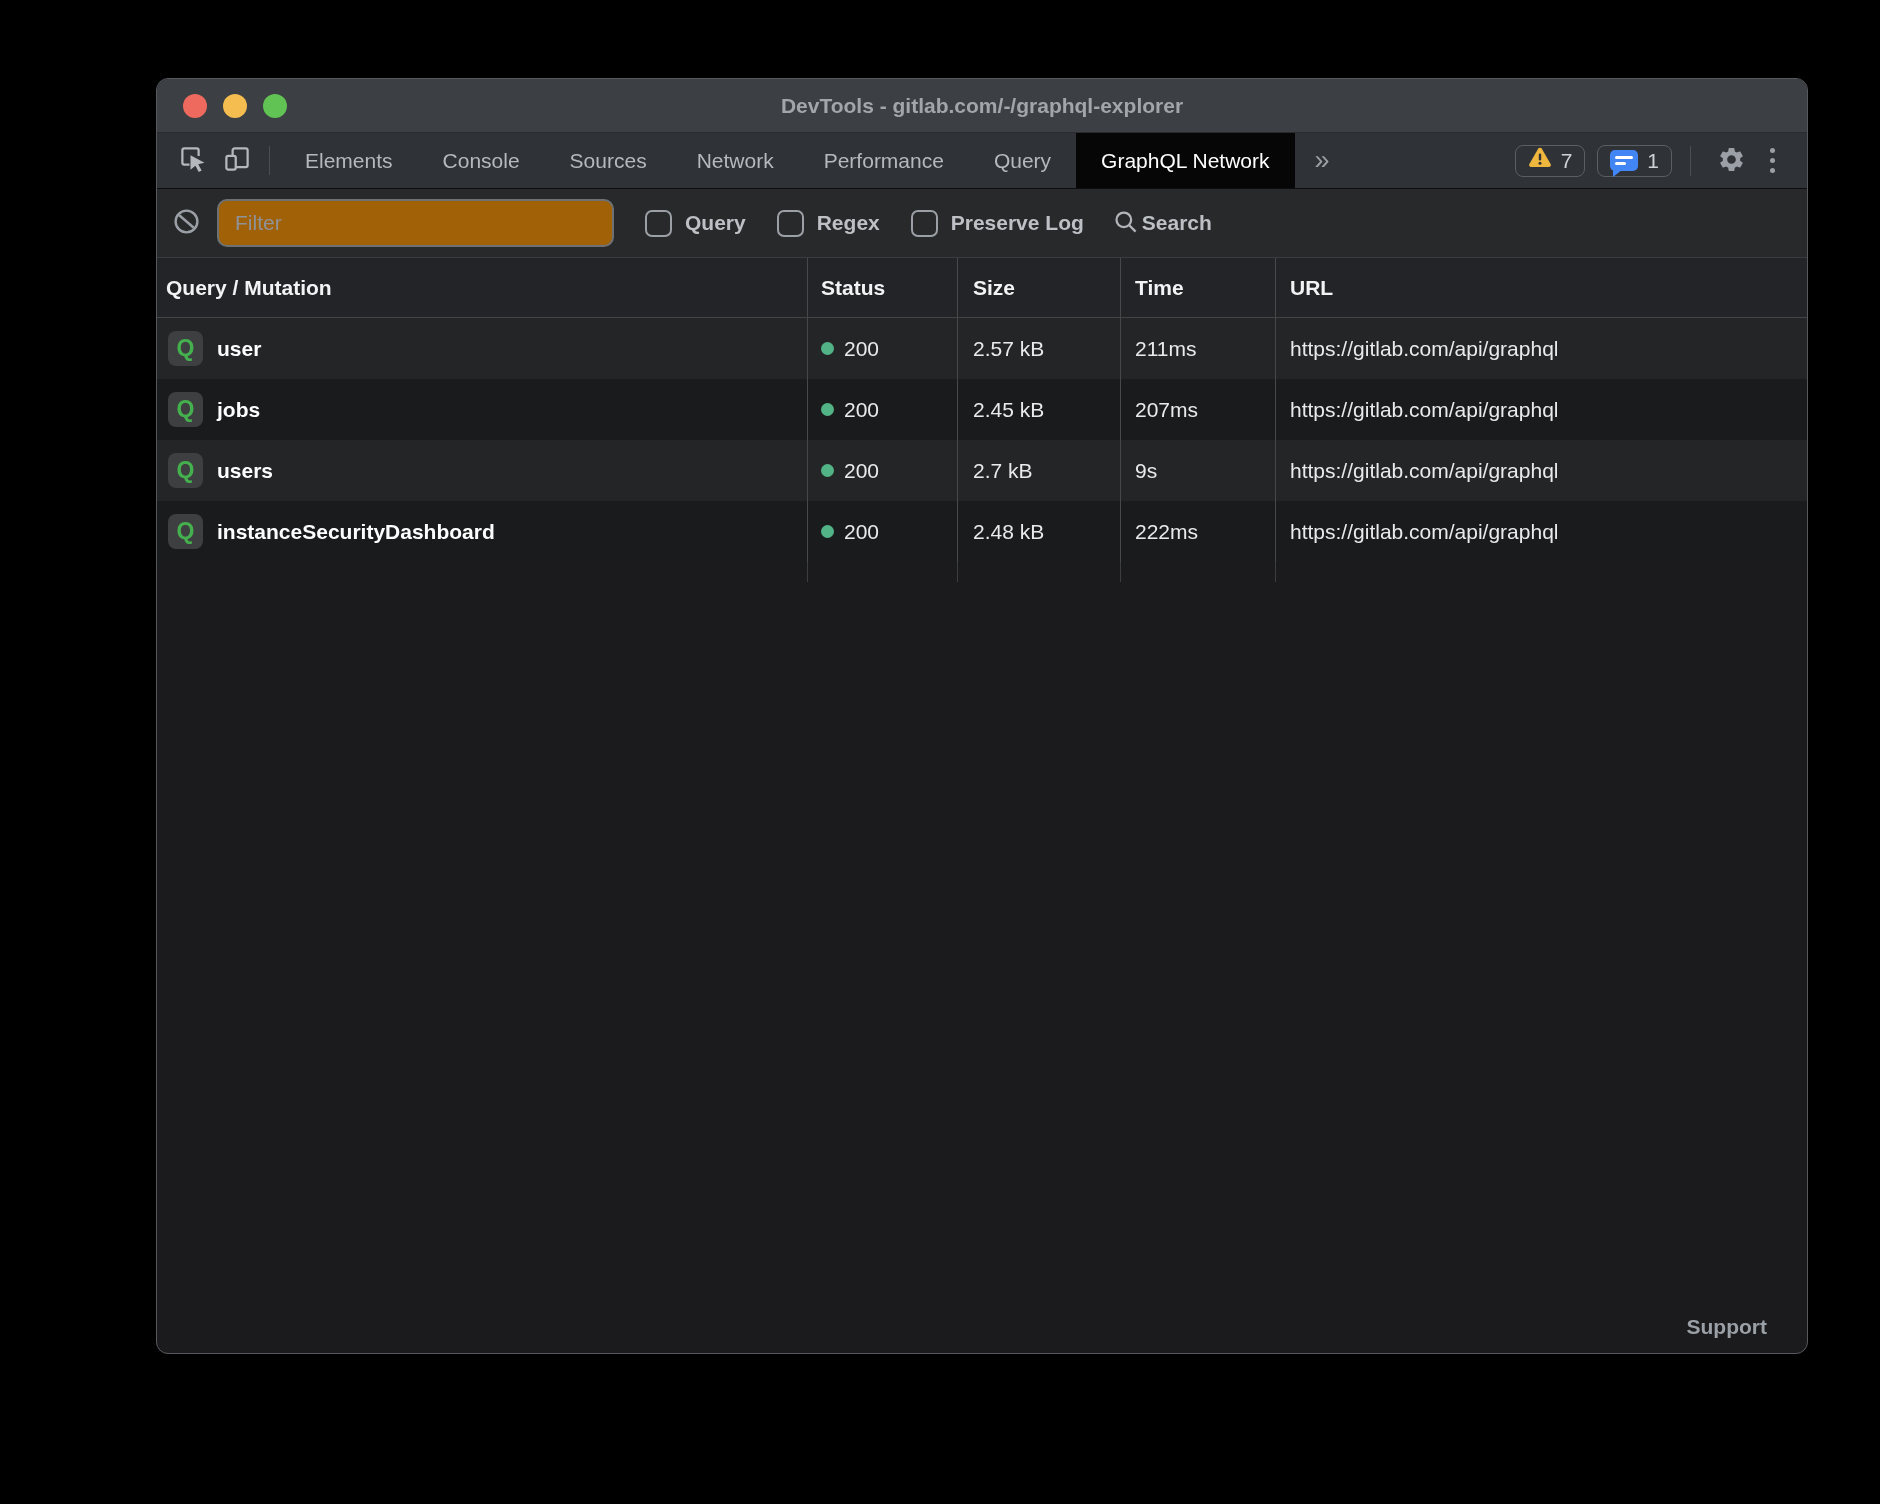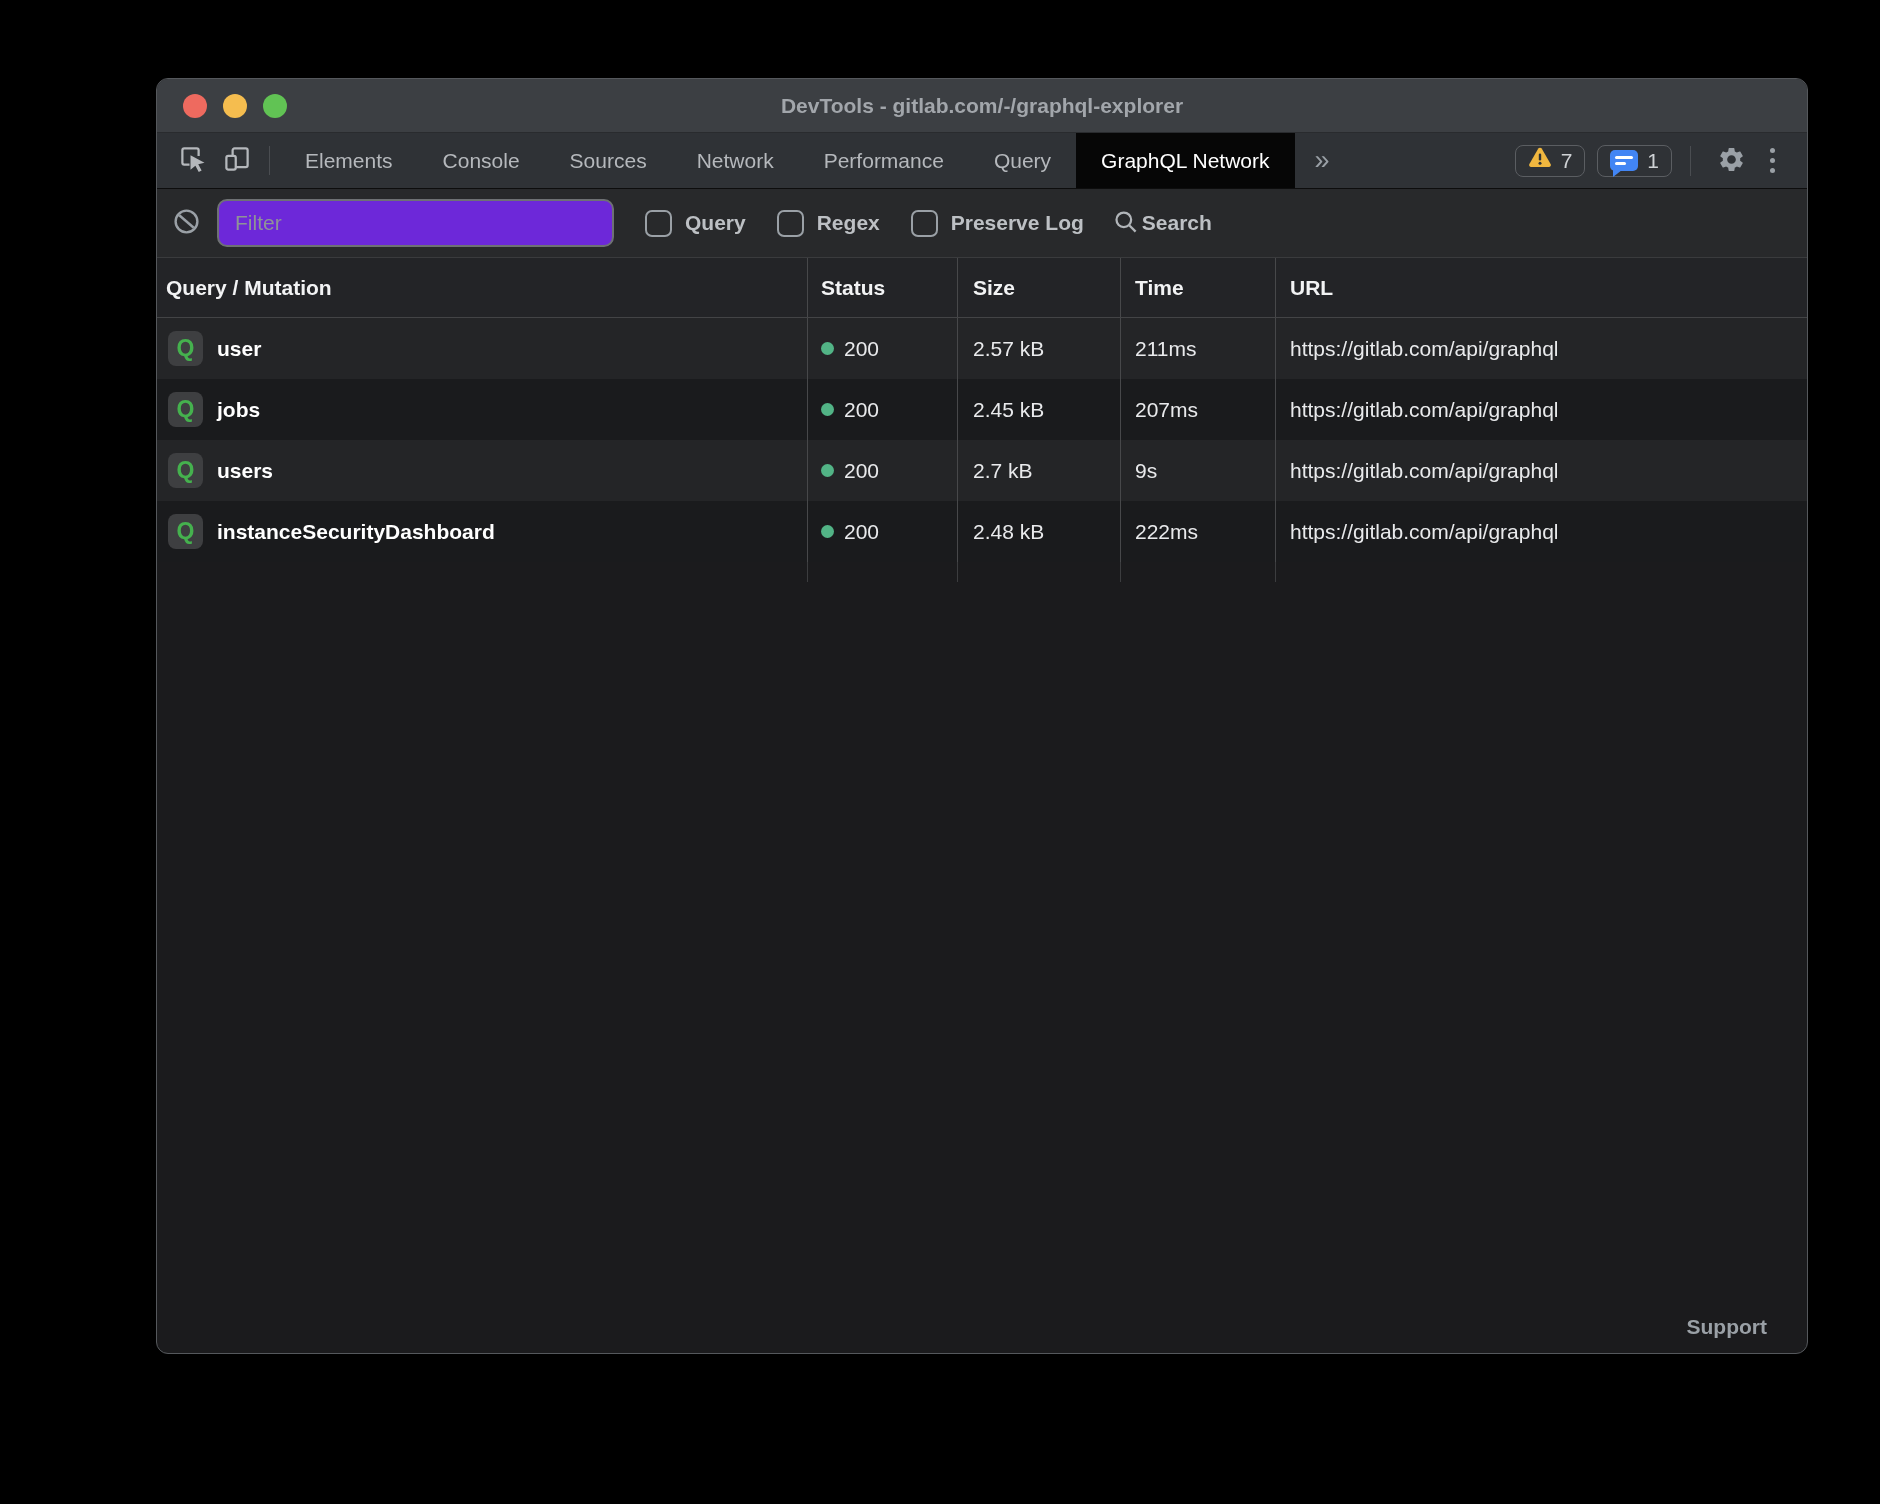--- a/index.html
+++ b/index.html
@@ -49,21 +49,21 @@
   .msg-line.short { width:60%; }
   .tb-sep { width:1px; height:30px; background:#4a4d51; margin:0 14px 0 18px; }
   .gearbtn,.kebabbtn { background:none; border:none; cursor:pointer; display:flex;
                        align-items:center; justify-content:center; padding:0 12px; }
   .kebab { display:flex; flex-direction:column; gap:5px; }
   .kebab span { width:5px; height:5px; border-radius:50%; background:#9aa0a6; }
 
   
   .filterbar { height:69px; background:#28292b; flex:0 0 auto; display:flex;
                align-items:center; padding-left:13px; border-bottom:1px solid #3a3b3d; }
-  .filter-input { width:397px; height:48px; margin-left:15px; background:#6d28d9;
+  .filter-input { width:397px; height:48px; margin-left:15px; background:#a16207;
                   border:2px solid #6e7174; border-radius:10px; color:#e3e5e7;
                   font-size:21px; padding:0 16px; outline:none;
                   font-family:"Liberation Sans", sans-serif; }
   .filter-input::placeholder { color:#8f9397; }
   .cb-group { display:flex; align-items:center; gap:13px; margin-left:31px; cursor:pointer; }
   .checkbox { width:27px; height:27px; border:2.5px solid #9aa0a6; border-radius:7px;
               background:transparent; }
   .cb-label { color:#bdc0c4; font-size:21px; font-weight:bold; }
   .search-group { display:flex; align-items:center; gap:3px; margin-left:28px;
                   background:none; border:none; cursor:pointer; }

